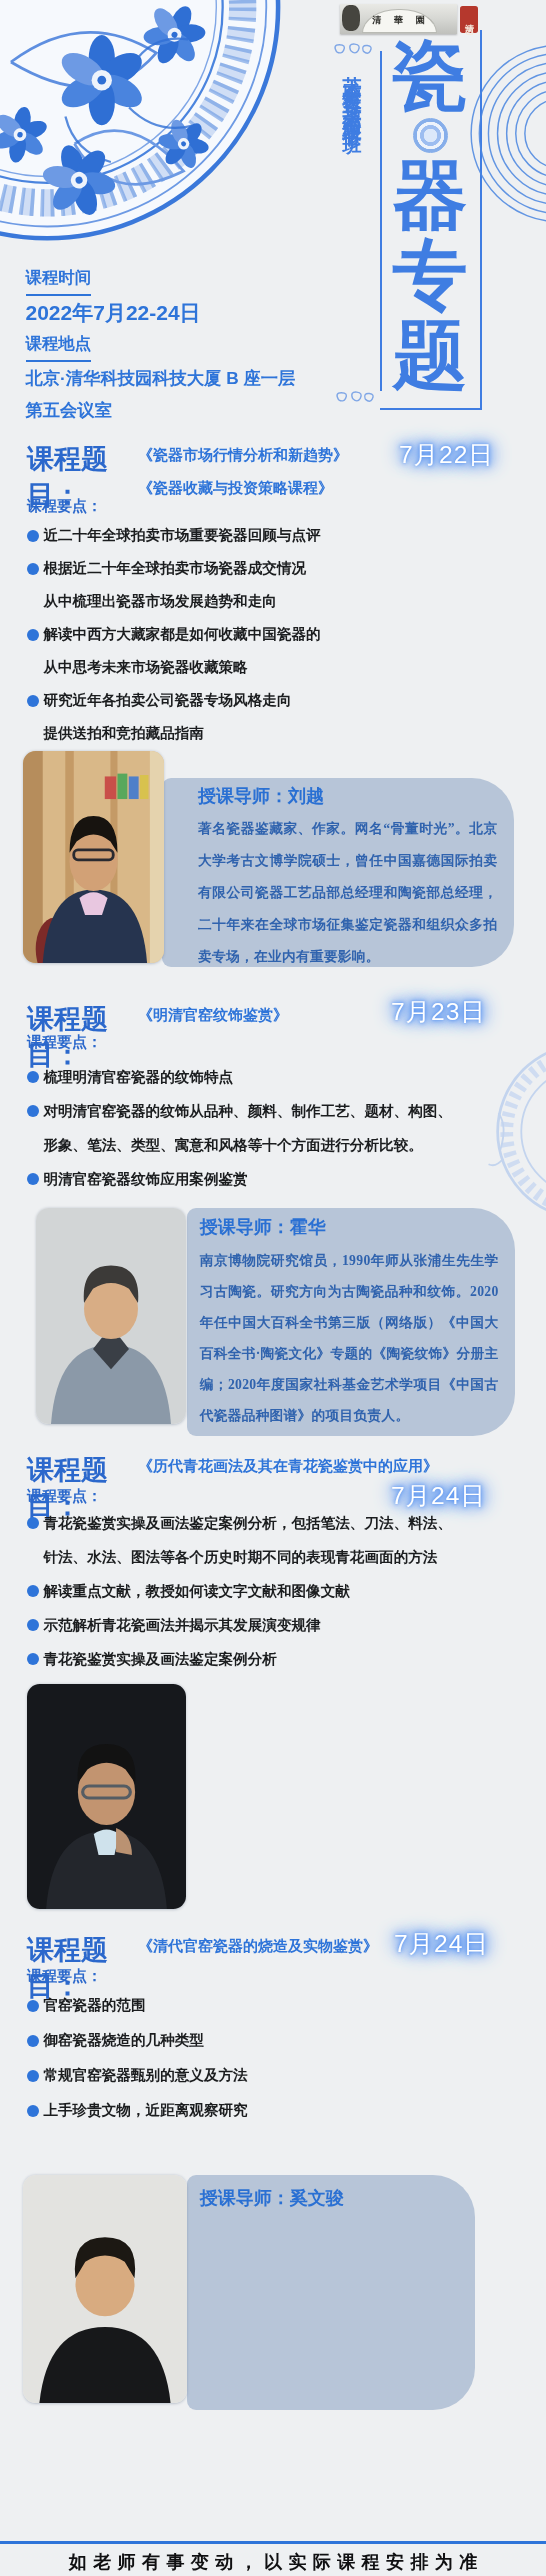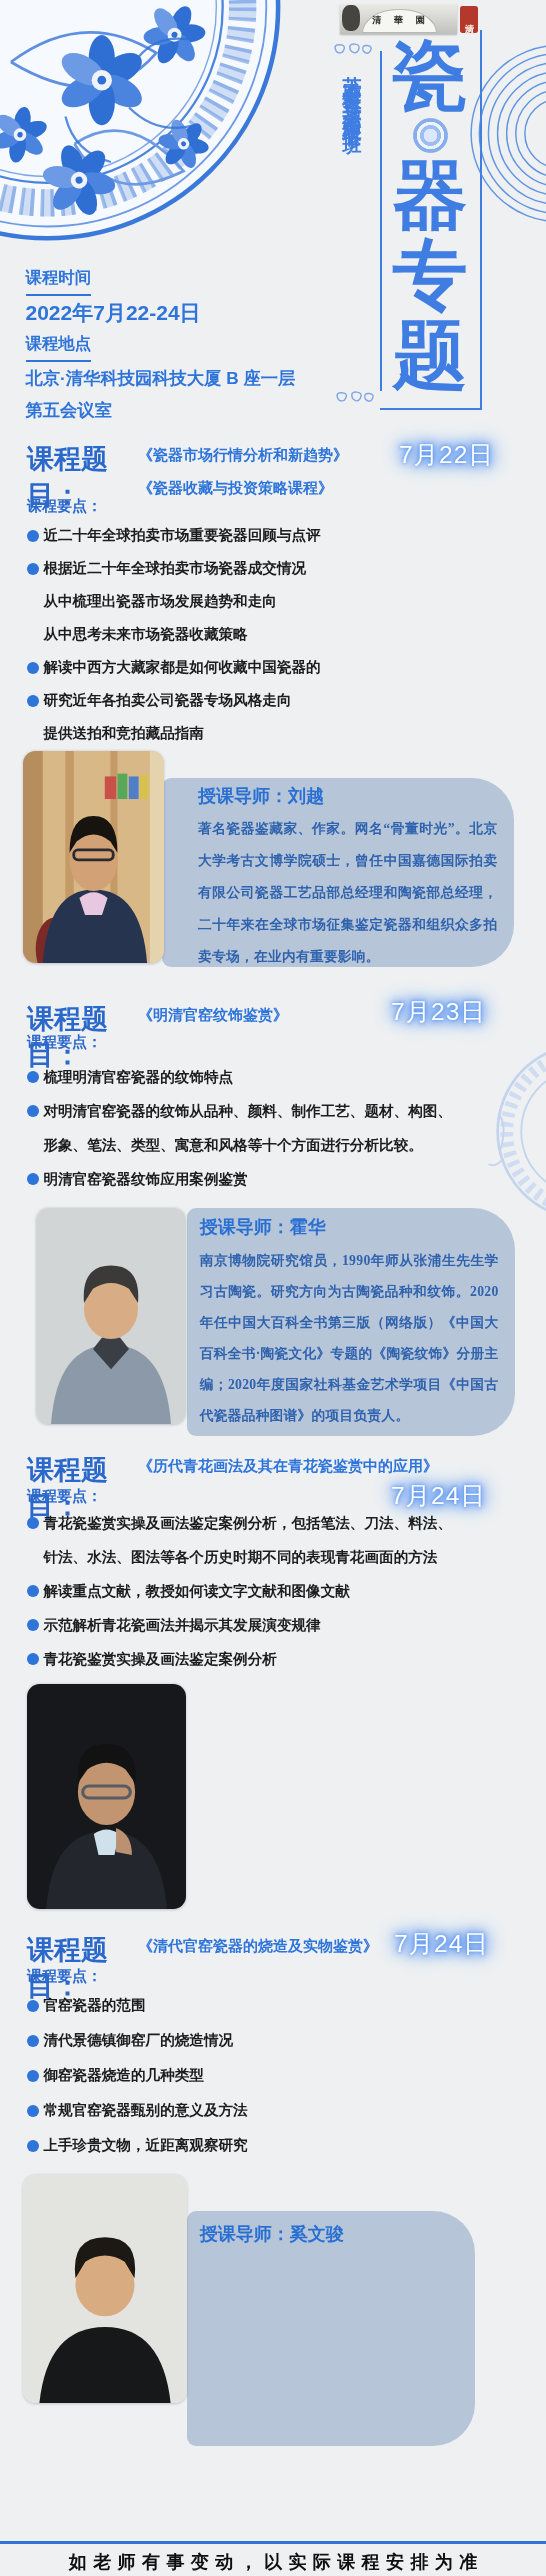--- a/index.html
+++ b/index.html
@@ -100,21 +100,21 @@
   .badge3 { left:391px; top:1479px; }
   .badge4 { left:394px; top:1927px; }
 
   
   .card { position:absolute; background:#b7c5d8; border-radius:9px 42px 42px 9px; z-index:1; }
   .card-heading { font-weight:bold; font-size:18px; color:#2a70d3; margin-bottom:5.5px; white-space:nowrap; }
   .bio { font-weight:bold; font-size:13.7px; color:#3063ae; text-align:justify; letter-spacing:0.3px; }
   .card1 { left:162px; top:778px;  width:352px; height:189px; padding:5.5px 16.4px 0 36px; }
   .card2 { left:187px; top:1208px; width:328px; height:228px; padding:7.3px 16.4px 0 12.7px; }
   .card3 { left:187px; top:1743px; width:332px; height:169px; padding:5.5px 16.4px 0 12.7px; }
-  .card4 { left:187px; top:2175px; width:288px; height:235px; padding:11px 16.4px 0 12.7px;margin-top:36px; }
+  .card4 { left:187px; top:2175px; width:288px; height:235px; padding:11px 16.4px 0 12.7px; }
   .card1 .bio { line-height:32px; } .card2 .bio { line-height:31px; }
   .card3 .bio { line-height:34px; } .card4 .bio { line-height:33px; }
 
   .photo { position:absolute; border-radius:12.7px; overflow:hidden; z-index:2; box-shadow:0 0.9px 2.7px rgba(40,60,90,.25); }
   .photo svg { display:block; width:100%; height:100%; }
   .photo1 { left:23px; top:751px;  width:141px; height:212px; }
   .photo2 { left:36px; top:1208px; width:150px; height:216px; }
   .photo3 { left:27px; top:1684px; width:159px; height:225px; }
   .photo4 { left:23px; top:2175px; width:164px; height:228px; }
 
@@ -235,22 +235,22 @@
       <div>《瓷器市场行情分析和新趋势》</div>
       <div>《瓷器收藏与投资策略课程》</div>
     </div>
   </div>
   <div class="badge badge1">7月22日</div>
   <div class="points-label pl1">课程要点：</div>
   <div class="plist lh36 L1">
     <div class="pline b">近二十年全球拍卖市场重要瓷器回顾与点评</div>
     <div class="pline b">根据近二十年全球拍卖市场瓷器成交情况</div>
     <div class="pline">从中梳理出瓷器市场发展趋势和走向</div>
+    <div class="pline b">解读中西方大藏家都是如何收藏中国瓷器的</div>
     <div class="pline">从中思考未来市场瓷器收藏策略</div>
-    <div class="pline b">解读中西方大藏家都是如何收藏中国瓷器的</div>
     <div class="pline b">研究近年各拍卖公司瓷器专场风格走向</div>
     <div class="pline">提供送拍和竞拍藏品指南</div>
   </div>
   <div class="photo photo1">
     <svg viewBox="0 0 100 150" preserveAspectRatio="none">
       <rect width="100" height="150" fill="#d9b888"></rect>
       <rect x="0" width="14" height="150" fill="#b68d5c"></rect>
         <rect x="30" width="6" height="150" fill="#c49a66"></rect>
       <rect x="62" width="5" height="150" fill="#c49a66"></rect>
         <rect x="90" width="10" height="150" fill="#e5d3ae"></rect>
@@ -333,21 +333,20 @@
   <div class="topic-row t4">
     <div class="topic-label">课程题目：</div>
     <div class="topic-titles">
       <div>《清代官窑瓷器的烧造及实物鉴赏》</div>
     </div>
   </div>
   <div class="badge badge4">7月24日</div>
   <div class="points-label pl4">课程要点：</div>
   <div class="plist lh38 L4">
     <div class="pline b">官窑瓷器的范围</div>
-    <div class="pline b">清代景德镇御窑厂的烧造情况</div>
     <div class="pline b">御窑瓷器烧造的几种类型</div>
     <div class="pline b">常规官窑瓷器甄别的意义及方法</div>
     <div class="pline b">上手珍贵文物，近距离观察研究</div>
   </div>
   <div class="photo photo4">
     <svg viewBox="0 0 100 150" preserveAspectRatio="none">
       <rect width="100" height="150" fill="#e3e3e0"></rect>
       <path d="M10 150 q5 -50 40 -50 q35 0 40 50 z" fill="#17181a"></path>
       <ellipse cx="50" cy="72" rx="18" ry="21" fill="#d8ab80"></ellipse>
       <path d="M32 68 q-3 -27 18 -27 q21 0 18 27 l-6 -11 q-12 -8 -24 0 z" fill="#1c1813"></path>

